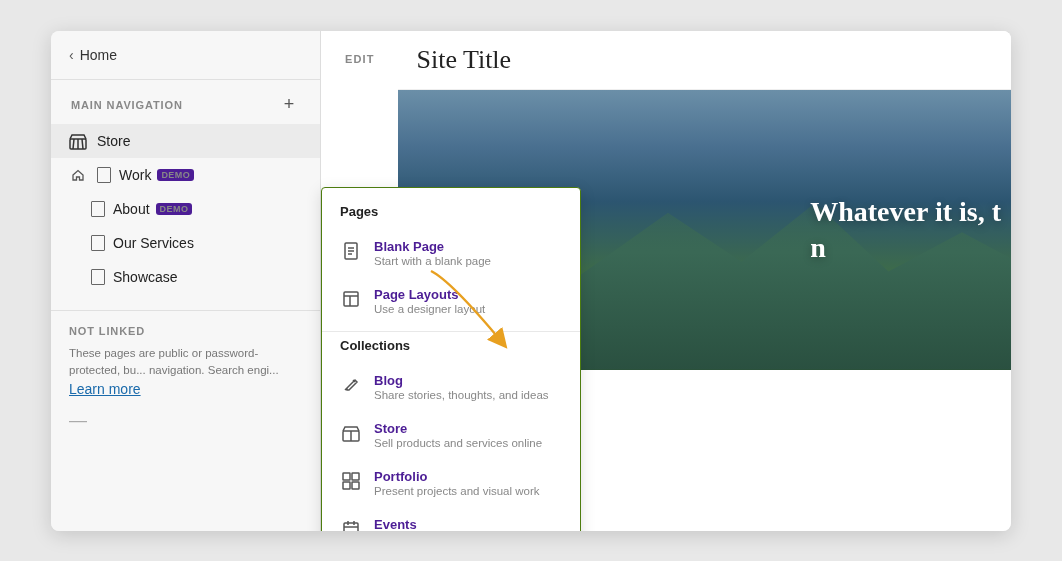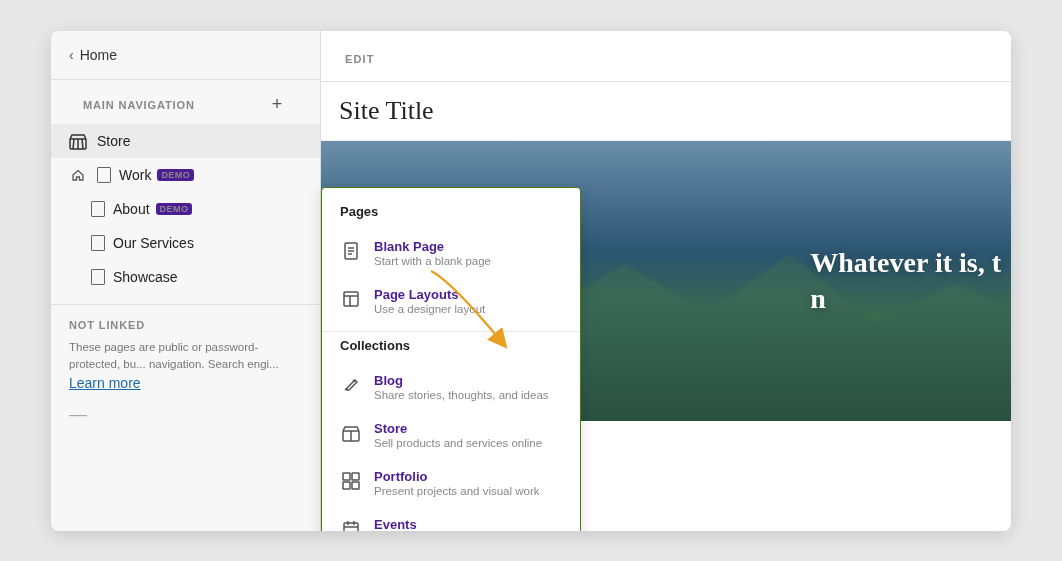--- a/index.html
+++ b/index.html
@@ -45,21 +45,21 @@
     }
     .chevron-left {
       margin-right: 6px;
       font-size: 14px;
       color: #555;
     }
     .sidebar-section-header {
       display: flex;
       align-items: center;
       justify-content: space-between;
-      padding: 14px 32px 8px;
+      padding: 14px 20px 8px;
     }
     .sidebar-section-label {
       font-size: 11px;
       font-weight: 600;
       color: #888;
       letter-spacing: 0.08em;
       text-transform: uppercase;
     }
     .sidebar-add-btn {
       width: 22px;
@@ -113,21 +113,21 @@
       color: #888;
       background: #4c1d95;
       border-radius: 3px;
       padding: 1px 4px;
       margin-left: 6px;
       letter-spacing: 0.05em;
     }
     .not-linked-section {
       padding: 14px 18px 8px;
       border-top: 1px solid #e0e0e0;
-      margin-top: 10px;
+      margin-top: 16px;
     }
     .not-linked-label {
       font-size: 11px;
       font-weight: 600;
       color: #888;
       letter-spacing: 0.08em;
       text-transform: uppercase;
       margin-bottom: 8px;
     }
     .not-linked-desc {
@@ -206,21 +206,20 @@
       top: 230px;
       z-index: 20;
       pointer-events: none;
     }
 
     
     .edit-panel {
       flex: 1;
       background: #fff;
       display: flex;
-      flex-direction: column;
       overflow: hidden;
     }
     .edit-header {
       padding: 18px 24px 14px;
       border-bottom: 1px solid #e0e0e0;
     }
     .edit-label {
       font-size: 11px;
       font-weight: 700;
       color: #888;

